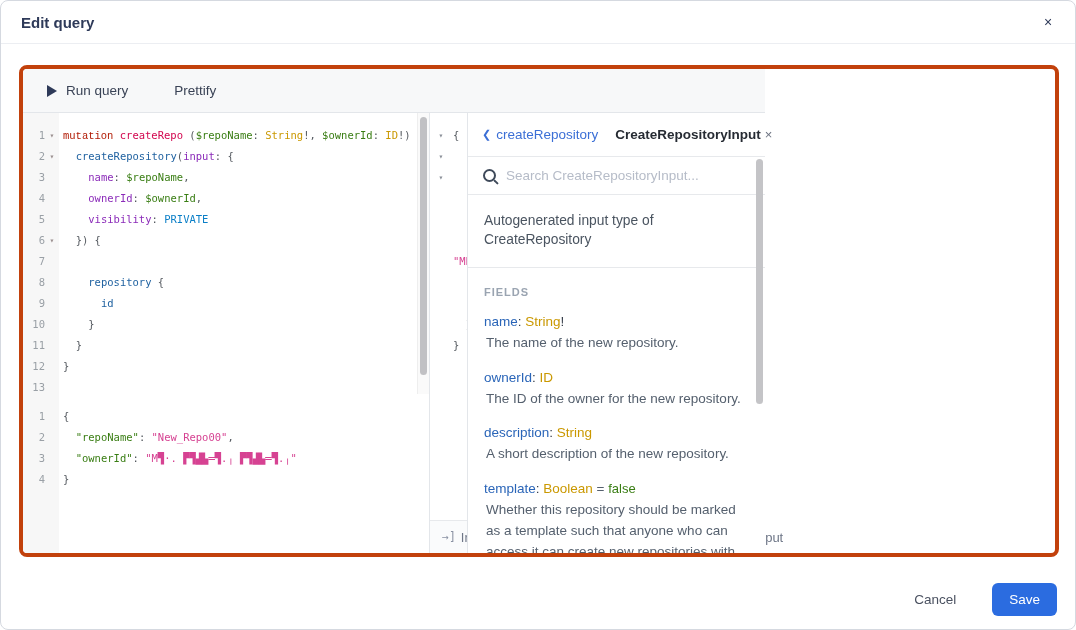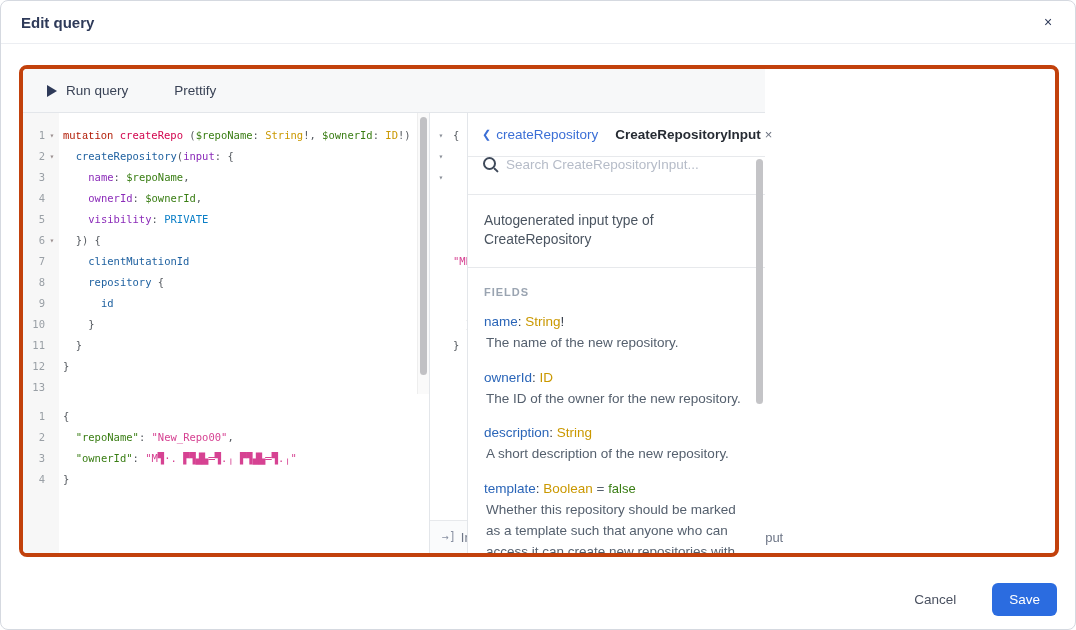--- a/index.html
+++ b/index.html
@@ -43,21 +43,21 @@
   .flink .fic{color:#8a92a3;font-size:11.5px;font-family:"DejaVu Sans Mono",monospace;}
   .flink:last-child{margin-left:auto;}
 
   
   .docs-col{width:298px;flex:none;box-sizing:border-box;border-left:1px solid #e3e6ea;display:flex;flex-direction:column;position:relative;background:#fff;}
   .docs-tabs{height:43px;flex:none;display:flex;align-items:center;padding:0 14px;border-bottom:1px solid #e7e9ec;font-size:13.5px;}
   .docs-back{color:#3b6fd6;display:flex;align-items:center;gap:5px;cursor:pointer;}
   .docs-back .chev{font-size:11px;}
   .docs-title{margin-left:17px;font-weight:bold;color:#262b33;}
   .docs-close{margin-left:auto;color:#6b7280;font-size:13px;cursor:pointer;padding:2px 4px;}
-  .docs-search{height:37px;flex:none;display:flex;align-items:flex-start;gap:10px;padding:0 15px;border-bottom:1px solid #e7e9ec;}
+  .docs-search{height:37px;flex:none;display:flex;align-items:center;gap:10px;padding:0 15px;border-bottom:1px solid #e7e9ec;}
   .mag{width:9px;height:9px;border:2px solid #3f4a5a;border-radius:50%;position:relative;flex:none;}
   .mag::after{content:'';position:absolute;width:6px;height:2px;background:#3f4a5a;transform:rotate(45deg);right:-5px;bottom:-3px;border-radius:1px;}
   .search-ph{color:#b6bcc8;font-size:13.5px;}
   .docs-body{flex:1;padding:16px 16px 0 16px;overflow:hidden;}
   .docs-desc{color:#4a5460;font-size:13.8px;line-height:1.4;}
   .docs-divider{border:none;border-top:1px solid #e7e9ec;margin:17px -16px 0 -16px;}
   .fields-label{margin-top:18px;font-size:11px;font-weight:bold;letter-spacing:1px;color:#9aa4b1;}
   .field{margin-top:14px;}
   .fname{color:#2a65b8;font-size:13.5px;}
   .fcolon{color:#39404c;font-size:13.5px;}
@@ -118,21 +118,21 @@
             <div class="gutterstrip"></div>
             <div class="sb">
               <div class="sb-thumb q-thumb"></div>
             </div>
           <div class="cl"><span class="ln">1</span><span class="fold">▾</span><span class="seg"><span class="tk-kw">mutation</span><span class="tk-pl"> </span><span class="tk-def">createRepo</span><span class="tk-pl"> (</span><span class="tk-var">$repoName</span><span class="tk-pl">: </span><span class="tk-type">String</span><span class="tk-pl">!, </span><span class="tk-var">$ownerId</span><span class="tk-pl">: </span><span class="tk-type">ID</span><span class="tk-pl">!)</span></span></div>
               <div class="cl"><span class="ln">2</span><span class="fold">▾</span><span class="seg"><span class="tk-pl">  </span><span class="tk-prop">createRepository</span><span class="tk-pl">(</span><span class="tk-attr">input</span><span class="tk-pl">: {</span></span></div>
               <div class="cl"><span class="ln">3</span><span class="fold"></span><span class="seg"><span class="tk-pl">    </span><span class="tk-attr">name</span><span class="tk-pl">: </span><span class="tk-var">$repoName</span><span class="tk-pl">,</span></span></div>
               <div class="cl"><span class="ln">4</span><span class="fold"></span><span class="seg"><span class="tk-pl">    </span><span class="tk-attr">ownerId</span><span class="tk-pl">: </span><span class="tk-var">$ownerId</span><span class="tk-pl">,</span></span></div>
               <div class="cl"><span class="ln">5</span><span class="fold"></span><span class="seg"><span class="tk-pl">    </span><span class="tk-attr">visibility</span><span class="tk-pl">: </span><span class="tk-enum">PRIVATE</span></span></div>
               <div class="cl"><span class="ln">6</span><span class="fold">▾</span><span class="seg"><span class="tk-pl">  }) {</span></span></div>
-              <div class="cl"><span class="ln">7</span><span class="fold"></span><span class="seg"><span class="tk-pl">    </span><span class="tk-prop">clientMutationId</span></span></div>
+              <div class="cl"><span class="ln">7</span><span class="fold"></span></div>
               <div class="cl"><span class="ln">8</span><span class="fold"></span><span class="seg"><span class="tk-pl">    </span><span class="tk-prop">repository</span><span class="tk-pl"> {</span></span></div>
               <div class="cl"><span class="ln">9</span><span class="fold"></span><span class="seg"><span class="tk-pl">      </span><span class="tk-prop">id</span></span></div>
               <div class="cl"><span class="ln">10</span><span class="fold"></span><span class="seg"><span class="tk-pl">    }</span></span></div>
               <div class="cl"><span class="ln">11</span><span class="fold"></span><span class="seg"><span class="tk-pl">  }</span></span></div>
               <div class="cl"><span class="ln">12</span><span class="fold"></span><span class="seg"><span class="tk-pl">}</span></span></div>
               <div class="cl"><span class="ln">13</span><span class="fold"></span><span class="seg"></span></div>
             </div>
           <div class="veditor">
             <div class="gutterstrip"></div>
           <div class="cl"><span class="ln">1</span><span class="fold"></span><span class="seg"><span class="tk-pl">{</span></span></div>

